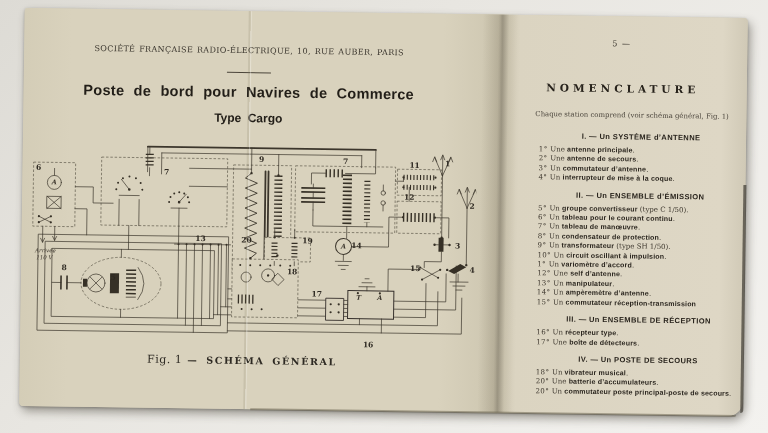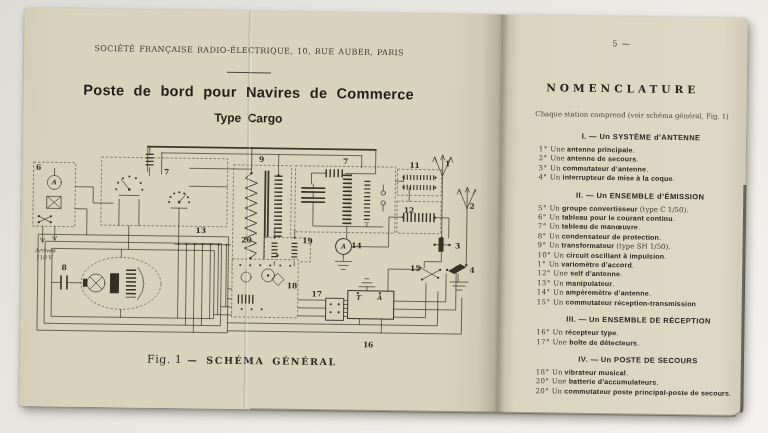--- a/index.html
+++ b/index.html
@@ -254,27 +254,27 @@
         <span class="sch-num" style="left: 443px; top: 64px;">2</span>
         <span class="sch-num" style="left: 429px; top: 104px;">3</span>
         <span class="sch-num" style="left: 444px; top: 128px;">4</span>
         <span class="sch-num" style="left: 85px; top: 140px;">5</span>
         <span class="sch-num" style="left: 9px; top: 31px;">6</span>
         <span class="sch-num" style="left: 137px; top: 34px;">7</span>
         <span class="sch-num" style="left: 36px; top: 131px;">8</span>
         <span class="sch-num" style="left: 232px; top: 20px;">9</span>
         <span class="sch-num" style="left: 316px; top: 21px;">7</span>
         <span class="sch-num" style="left: 385px; top: 24px;">11</span>
-        <span class="sch-num" style="left: 380px; top: 56px; margin-top: 13px;">12</span>
-        <span class="sch-num" style="left: 172px; top: 92px;">13</span>
+        <span class="sch-num" style="left: 380px; top: 56px;">12</span>
+        <span class="sch-num" style="left: 172px; top: 100px;">13</span>
         <span class="sch-num" style="left: 328px; top: 105px;">14</span>
         <span class="sch-num" style="left: 387px; top: 127px;">15</span>
         <span class="sch-num" style="left: 341px; top: 166px; margin-top: 38px;">16</span>
         <span class="sch-num" style="left: 289px; top: 154px;">17</span>
-        <span class="sch-num" style="left: 264px; top: 146px;">18</span>
+        <span class="sch-num" style="left: 264px; top: 132px;">18</span>
         <span class="sch-num" style="left: 279px; top: 101px;">19</span>
         <span class="sch-num" style="left: 218px; top: 101px;">20</span>
         <span class="sch-ann " style="left: 17px; top: 114px;">Arrivée</span>
         <span class="sch-ann " style="left: 16px; top: 121px;">110 V</span>
         <span class="sch-ann letter" style="left: 25px; top: 46px;">A</span>
         <span class="sch-ann letter" style="left: 315px; top: 106px;">A</span>
         <span class="sch-ann letter" style="left: 331px; top: 157px;">T</span>
         <span class="sch-ann letter" style="left: 352px; top: 157px;">A</span>
       </div>
 

